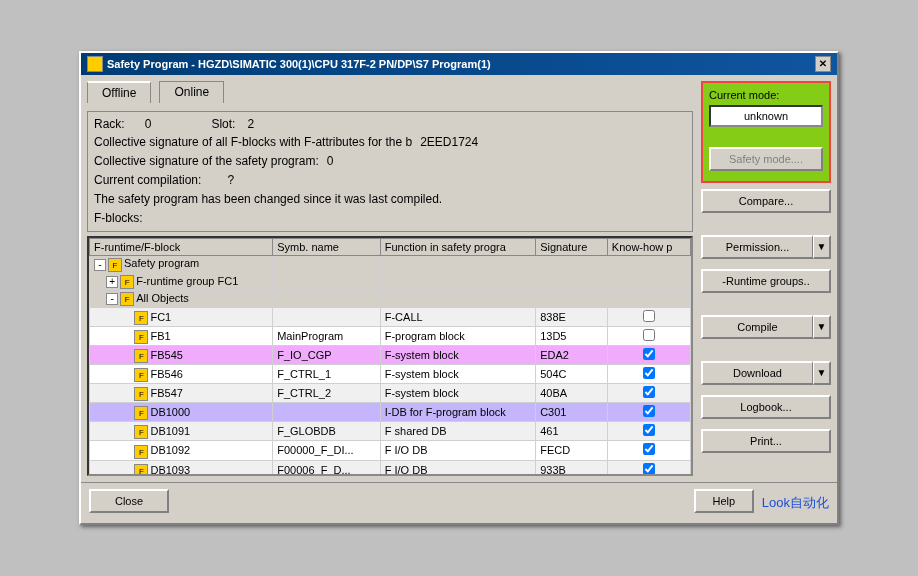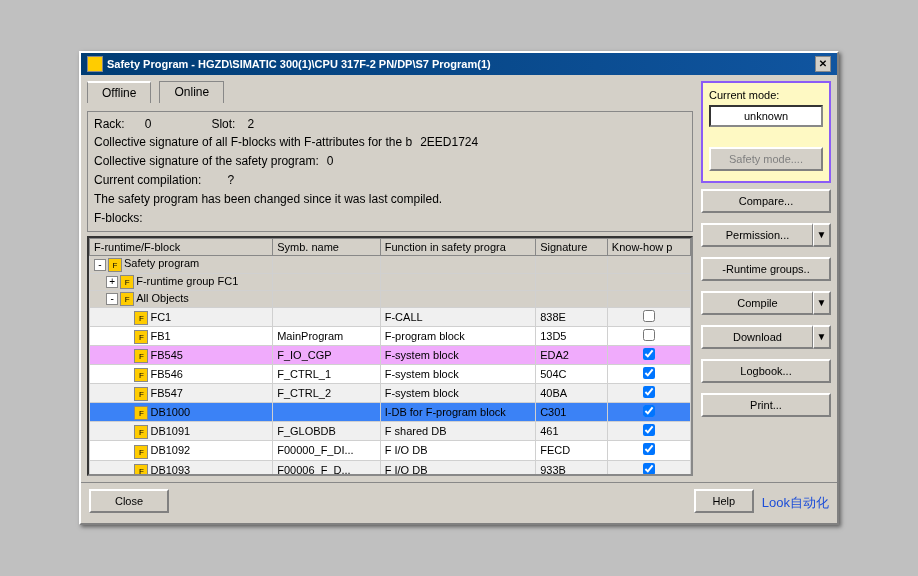--- a/index.html
+++ b/index.html
@@ -142,23 +142,23 @@
       border: 1px solid #d0d0d0;
       padding: 1px 4px;
       white-space: nowrap;
     }
     input[type=checkbox] {
       width: 12px;
       height: 12px;
     }
     
     .current-mode-box {
-      border: 2px solid #8b5cf6;
+      border: 2px solid #ef4444;
       padding: 6px;
-      background: #fef9c3;
+      background: #84cc16;
     }
     .current-mode-label {
       font-size: 11px;
       margin-bottom: 4px;
     }
     .mode-value-box {
       background: white;
       border: 2px inset #888;
       padding: 3px 6px;
       font-size: 11px;
@@ -181,20 +181,21 @@
     }
     .win-btn:disabled, .win-btn.disabled {
       color: #808080;
       cursor: default;
       margin-top: 20px;
     }
     .win-btn-with-arrow {
       display: flex;
       width: 100%;
       margin-bottom: 4px;
+      margin-top: 12px;
     }
     .win-btn-main {
       flex: 1;
       padding: 4px 6px;
       background: #d4d0c8;
       border-top: 2px solid #ffffff;
       border-left: 2px solid #ffffff;
       border-right: 1px solid #808080;
       border-bottom: 2px solid #808080;
       cursor: pointer;
@@ -332,21 +333,21 @@
                 <td>504C</td>
                 <td style="text-align: center;"><input type="checkbox" checked="" style=""></td>
               </tr>
               <tr style="background: rgb(240, 240, 240);">
                 <td>&nbsp;&nbsp;&nbsp;&nbsp;&nbsp;&nbsp;&nbsp;&nbsp;<span style="display:inline-block;width:14px;height:12px;margin-right:2px;"></span><span style="display:inline-block;width:14px;height:14px;background:#ffcc00;border:1px solid #888;margin-right:2px;vertical-align:middle;font-size:8px;text-align:center;line-height:14px;">F</span>FB547</td>
                 <td>F_CTRL_2</td>
                 <td>F-system block</td>
                 <td>40BA</td>
                 <td style="text-align: center;"><input type="checkbox" checked="" style=""></td>
               </tr>
-              <tr style="background: #3b82f6;">
+              <tr style="background: #c4b5fd;">
                 <td>&nbsp;&nbsp;&nbsp;&nbsp;&nbsp;&nbsp;&nbsp;&nbsp;<span style="display:inline-block;width:14px;height:12px;margin-right:2px;"></span><span style="display:inline-block;width:14px;height:14px;background:#ffcc00;border:1px solid #888;margin-right:2px;vertical-align:middle;font-size:8px;text-align:center;line-height:14px;">F</span>DB1000</td>
                 <td></td>
                 <td>I-DB for F-program block</td>
                 <td>C301</td>
                 <td style="text-align: center;"><input type="checkbox" checked="" style=""></td>
               </tr>
               <tr style="background: rgb(240, 240, 240);">
                 <td>&nbsp;&nbsp;&nbsp;&nbsp;&nbsp;&nbsp;&nbsp;&nbsp;<span style="display:inline-block;width:14px;height:12px;margin-right:2px;"></span><span style="display:inline-block;width:14px;height:14px;background:#ffcc00;border:1px solid #888;margin-right:2px;vertical-align:middle;font-size:8px;text-align:center;line-height:14px;">F</span>DB1091</td>
                 <td>F_GLOBDB</td>
                 <td>F shared DB</td>

